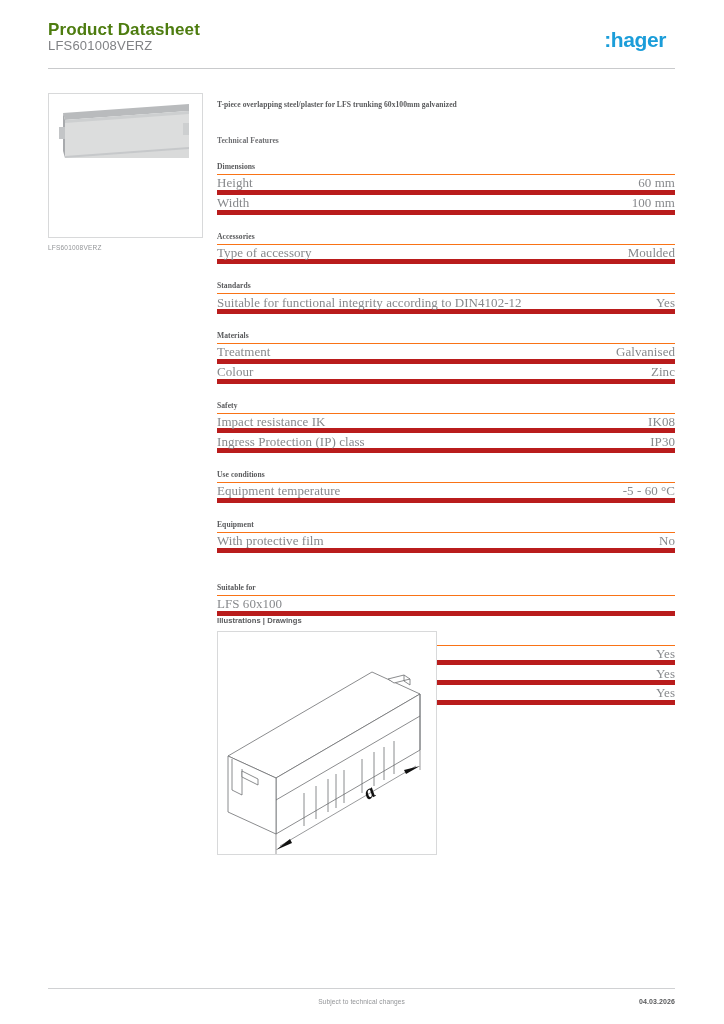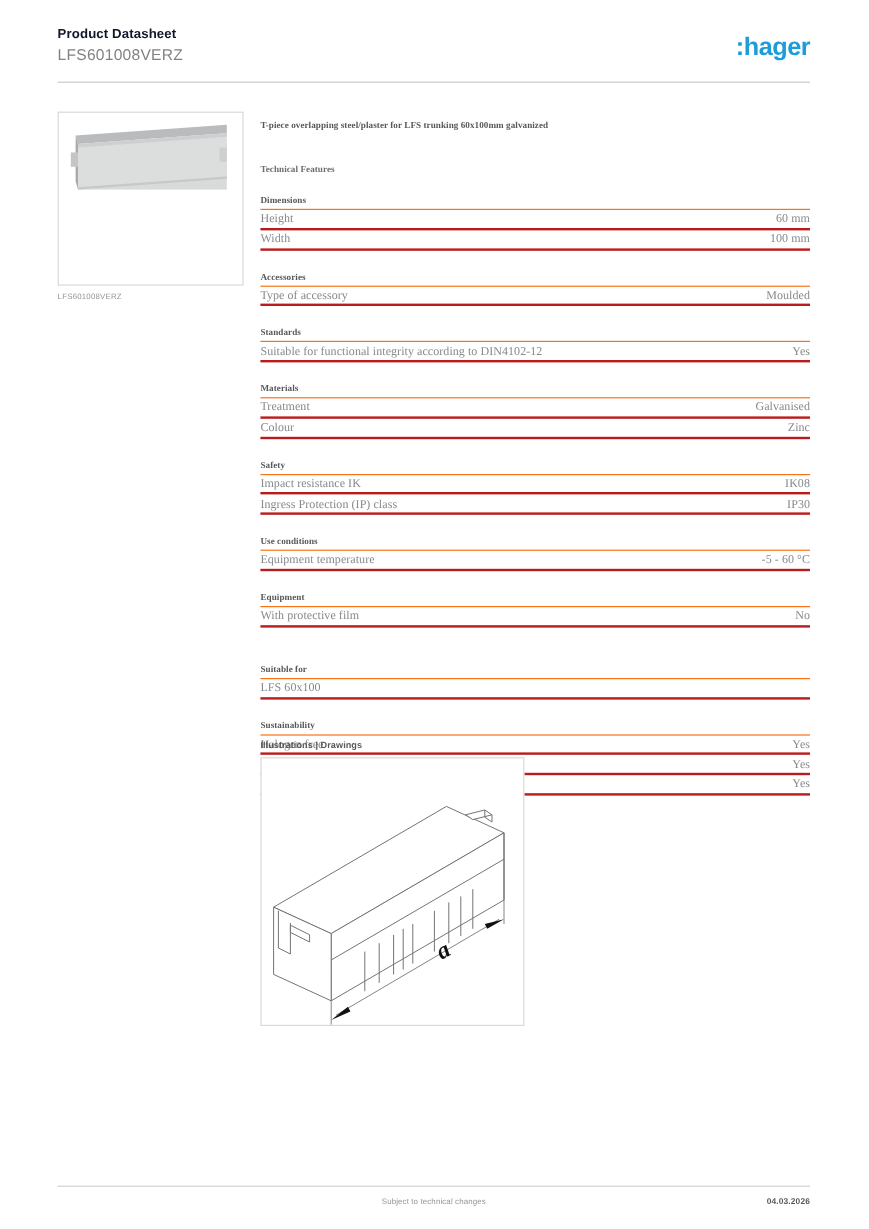--- a/index.html
+++ b/index.html
@@ -25,38 +25,38 @@
 
   
   .header {
     position: absolute;
     left: 48px;
     top: 22px;
     width: 627px;
     height: 46px;
   }
   .doc-title {
-    font-size: 11px;
-    font-weight: bold;
-    color: #0f172a;
+    font-size: 17px;
+    font-weight: bold;
+    color: #4d7c0f;
     letter-spacing: 0.1px;
     line-height: 15px;
     margin: 0;
   }
   .doc-subtitle {
     font-size: 13px;
     font-weight: normal;
     color: #808285;
     letter-spacing: 0.2px;
     line-height: 16px;
     margin: 1px 0 0 0;
   }
   .brand-logo {
     position: absolute;
-    right: 0;
+    right: 9px;
     top: 7px;
     font-size: 21px;
     font-weight: bold;
     letter-spacing: -0.4px;
     line-height: 22px;
   }
   .header-rule {
     position: absolute;
     left: 48px;
     top: 68px;
@@ -130,23 +130,23 @@
     color: #58595b;
     letter-spacing: 0.05px;
     padding-bottom: 3px;
     border-bottom: 1px solid #f97316;
     line-height: 9px;
   }
   .spec-row {
     display: flex;
     justify-content: space-between;
     align-items: flex-end;
-    border-bottom: 2px solid #b91c1c;
+    border-bottom: 5px solid #b91c1c;
     padding: 3.2px 0 2.6px 0;
-    font-size: 10px;
+    font-size: 13px;
     line-height: 9px;
     letter-spacing: 0.05px;
   }
   .spec-label {
     color: #87898c;
     white-space: nowrap;
   }
   .spec-value {
     color: #87898c;
     text-align: right;

